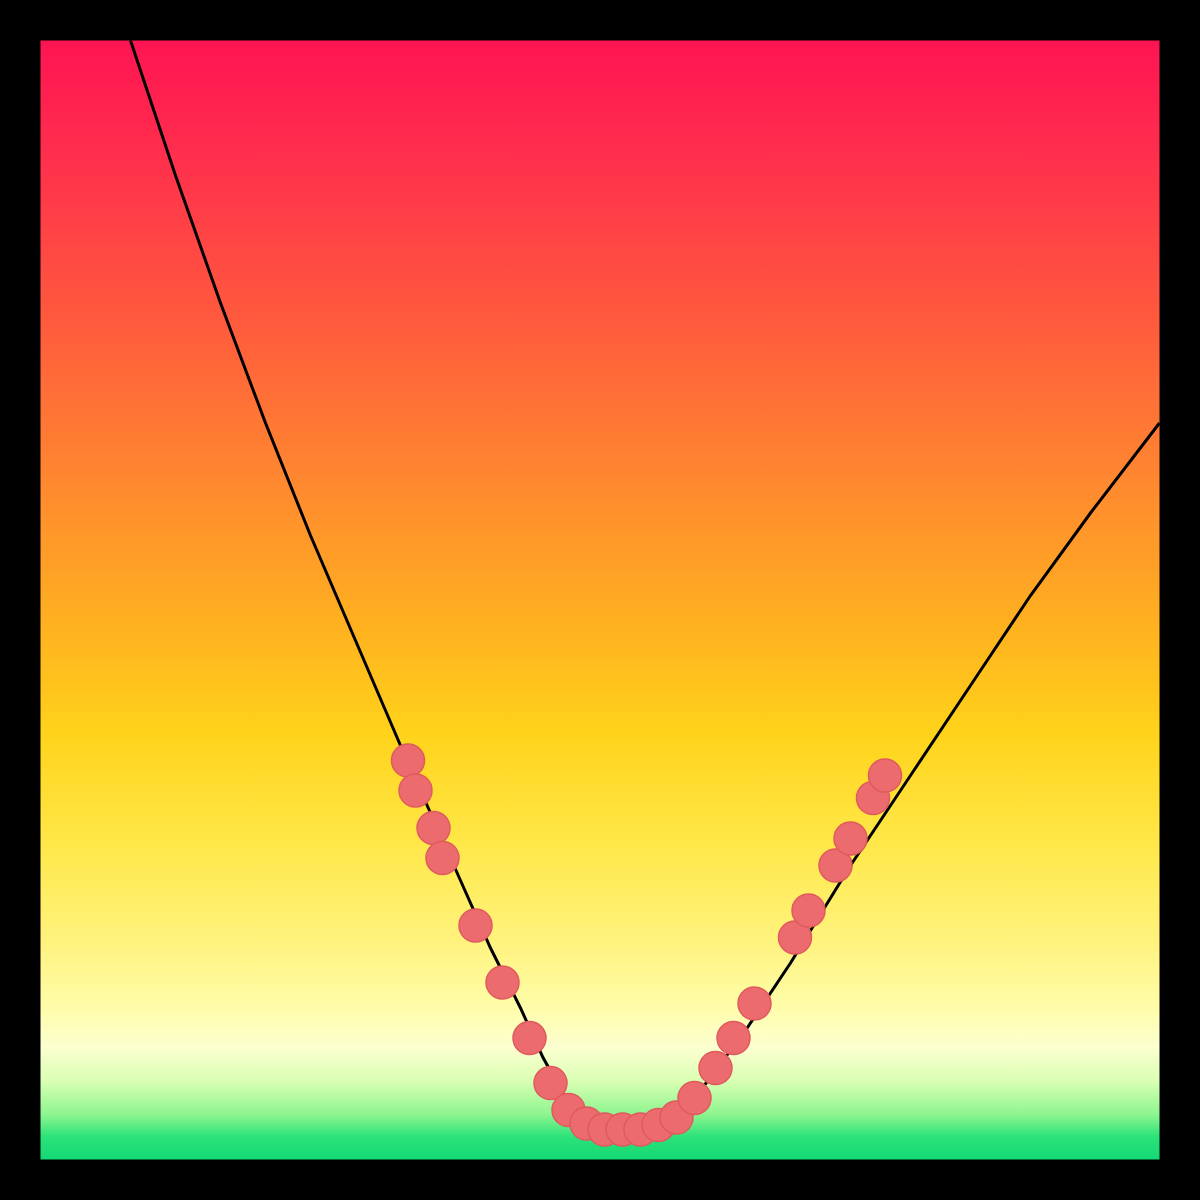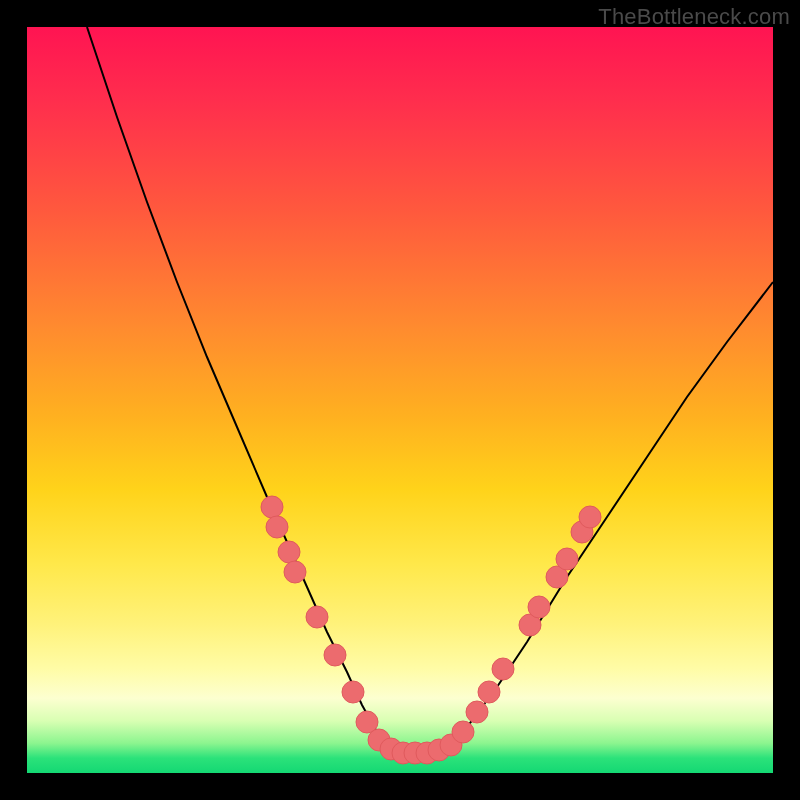--- a/index.html
+++ b/index.html
@@ -61,21 +61,20 @@
     z-index: 5;
   }
 </style>
 </head>
 <body>
 
 <div class="frame">
 
   <div class="plot"></div>
 
-  <div class="watermark">TheBottleneck.com</div>
 
   <svg class="overlay" viewBox="0 0 746 746">
     <g>
       <path id="curve-path" fill="none" stroke="#000000" stroke-width="2" d="M60 0 L90 90 L120 175 L150 255 L180 330 L210 400 L240 470 L260 515 L280 560 L300 605 L320 645 L335 678 L350 705 L365 720 L380 726 L400 726 L420 720 L440 700 L470 660 L500 615 L540 550 L580 490 L620 430 L660 370 L700 315 L746 255"></path>
     </g>
     <g id="markers-group">
         <circle cx="245" cy="480" r="11" fill="#ec6b6e" stroke="#e05a5d" stroke-width="1"></circle>
         <circle cx="250" cy="500" r="11" fill="#ec6b6e" stroke="#e05a5d" stroke-width="1"></circle>
         <circle cx="262" cy="525" r="11" fill="#ec6b6e" stroke="#e05a5d" stroke-width="1"></circle>
         <circle cx="268" cy="545" r="11" fill="#ec6b6e" stroke="#e05a5d" stroke-width="1"></circle>

